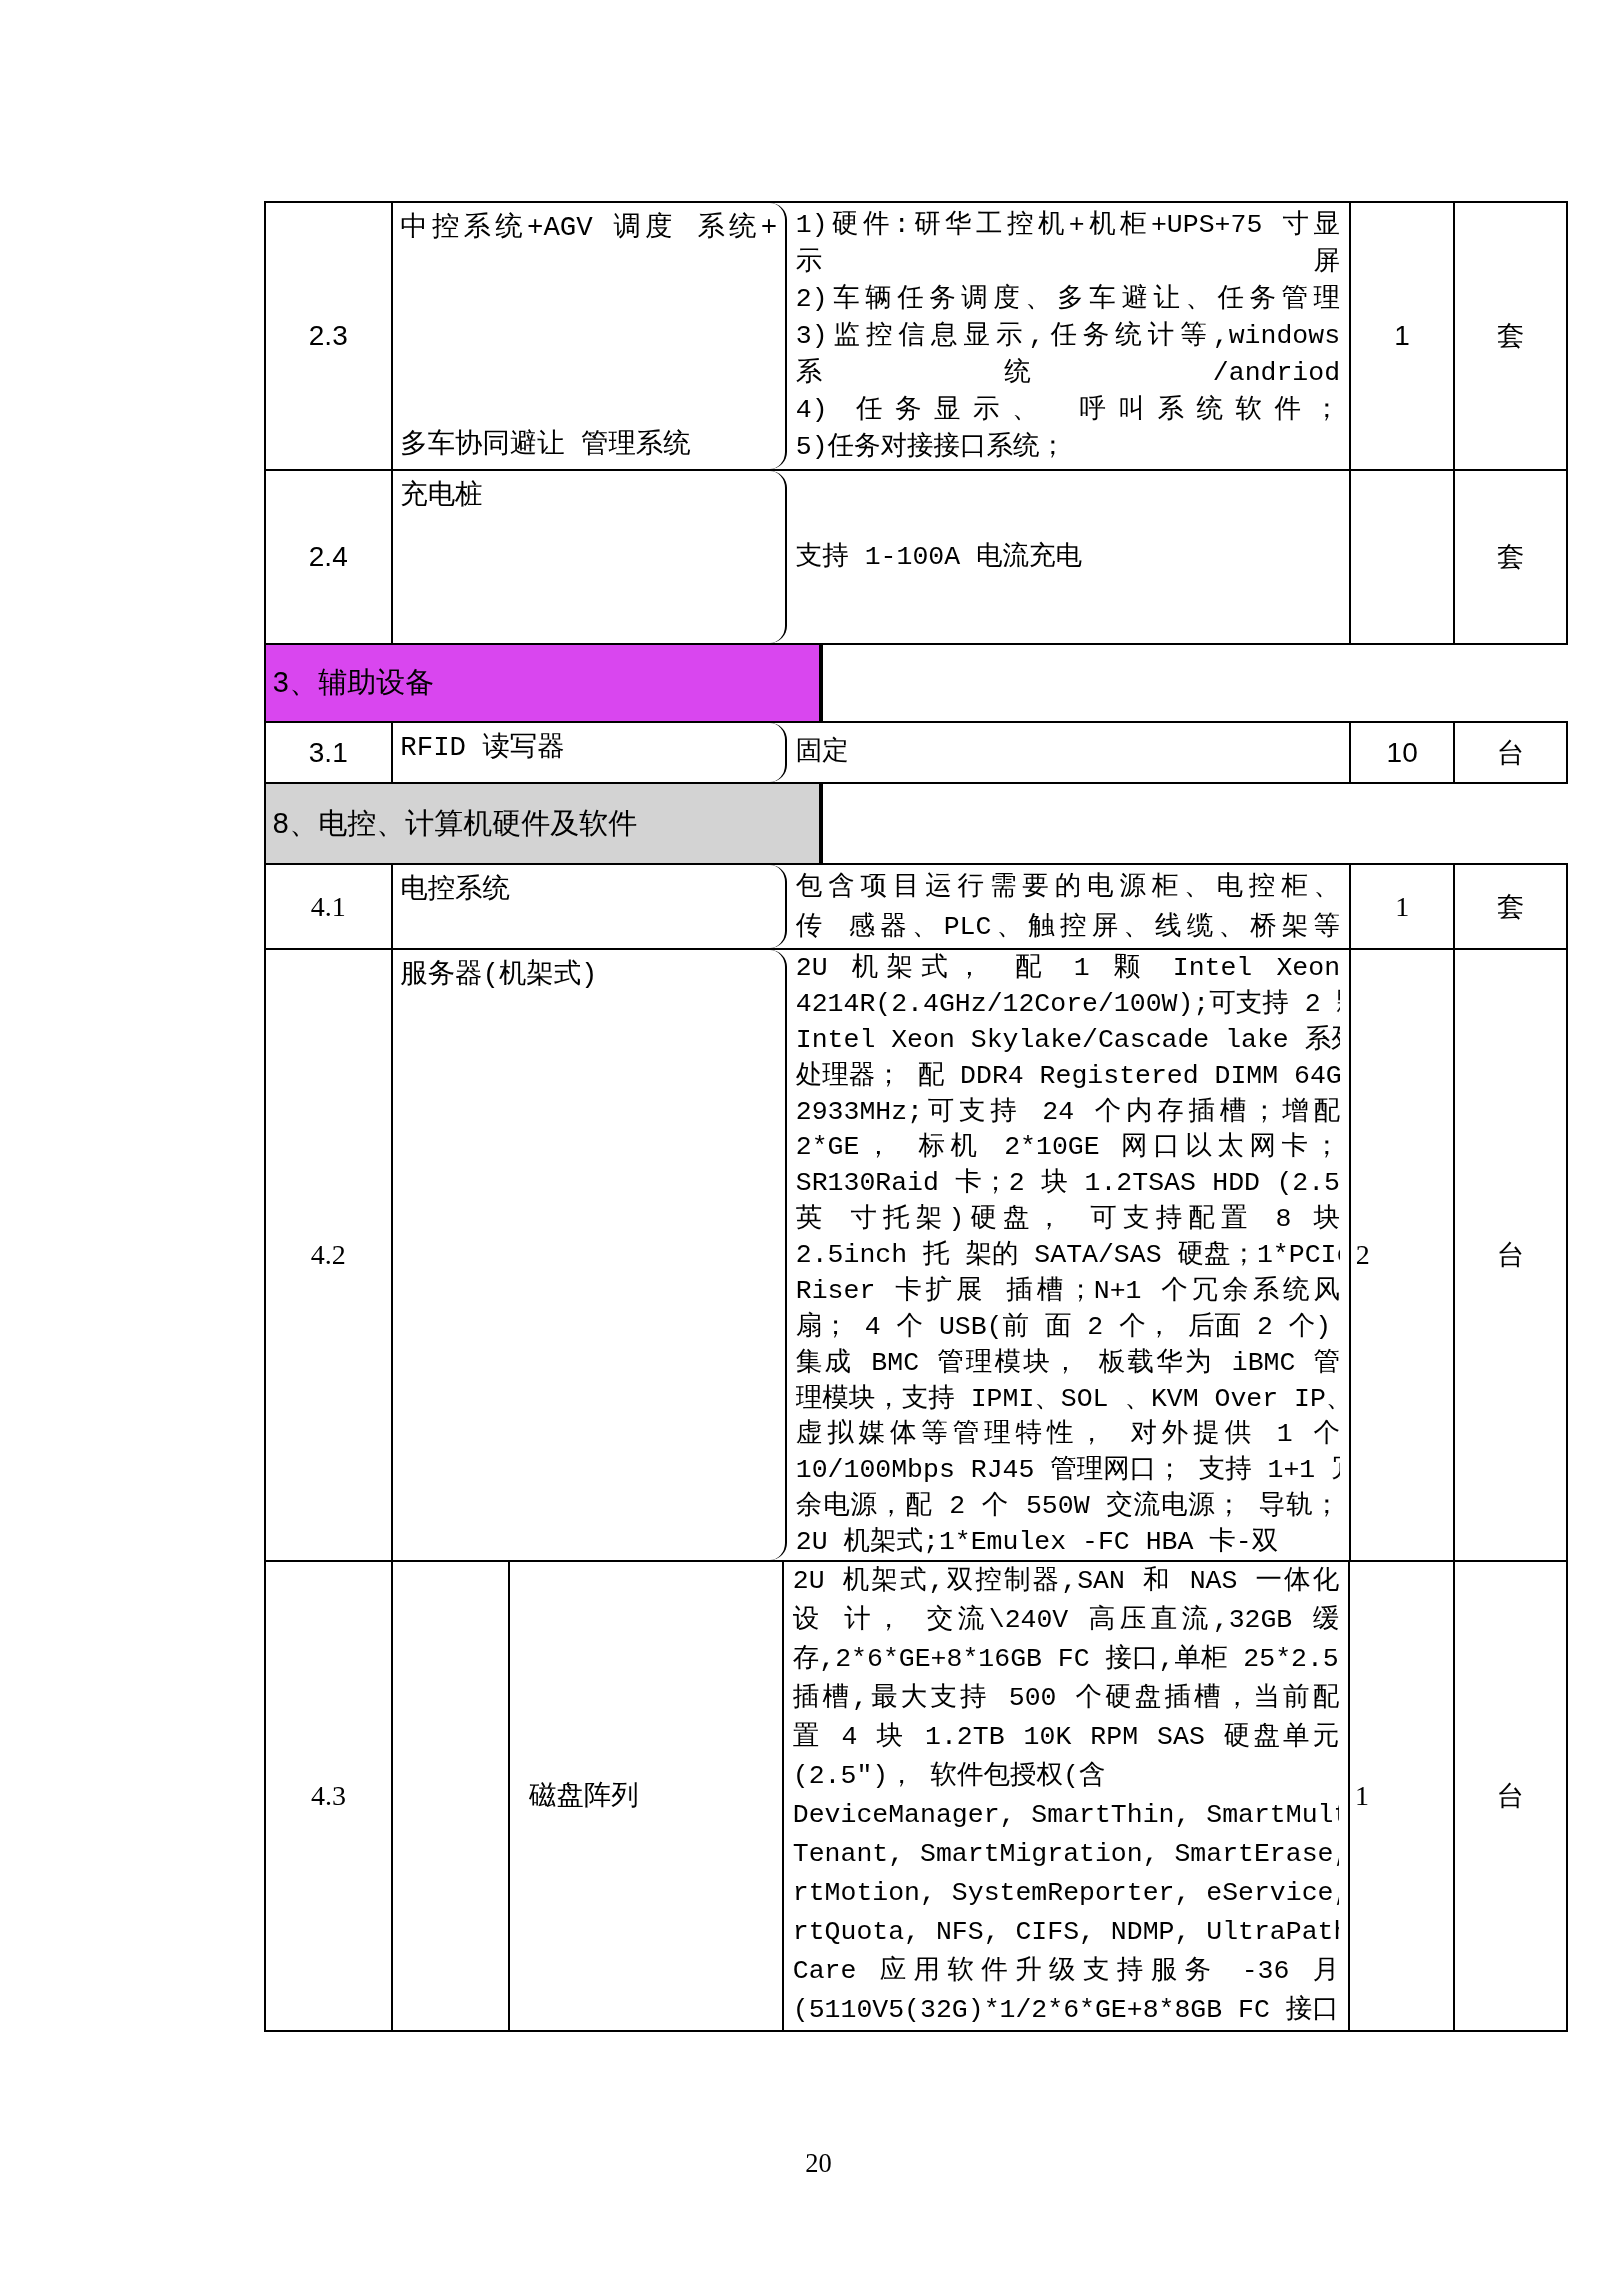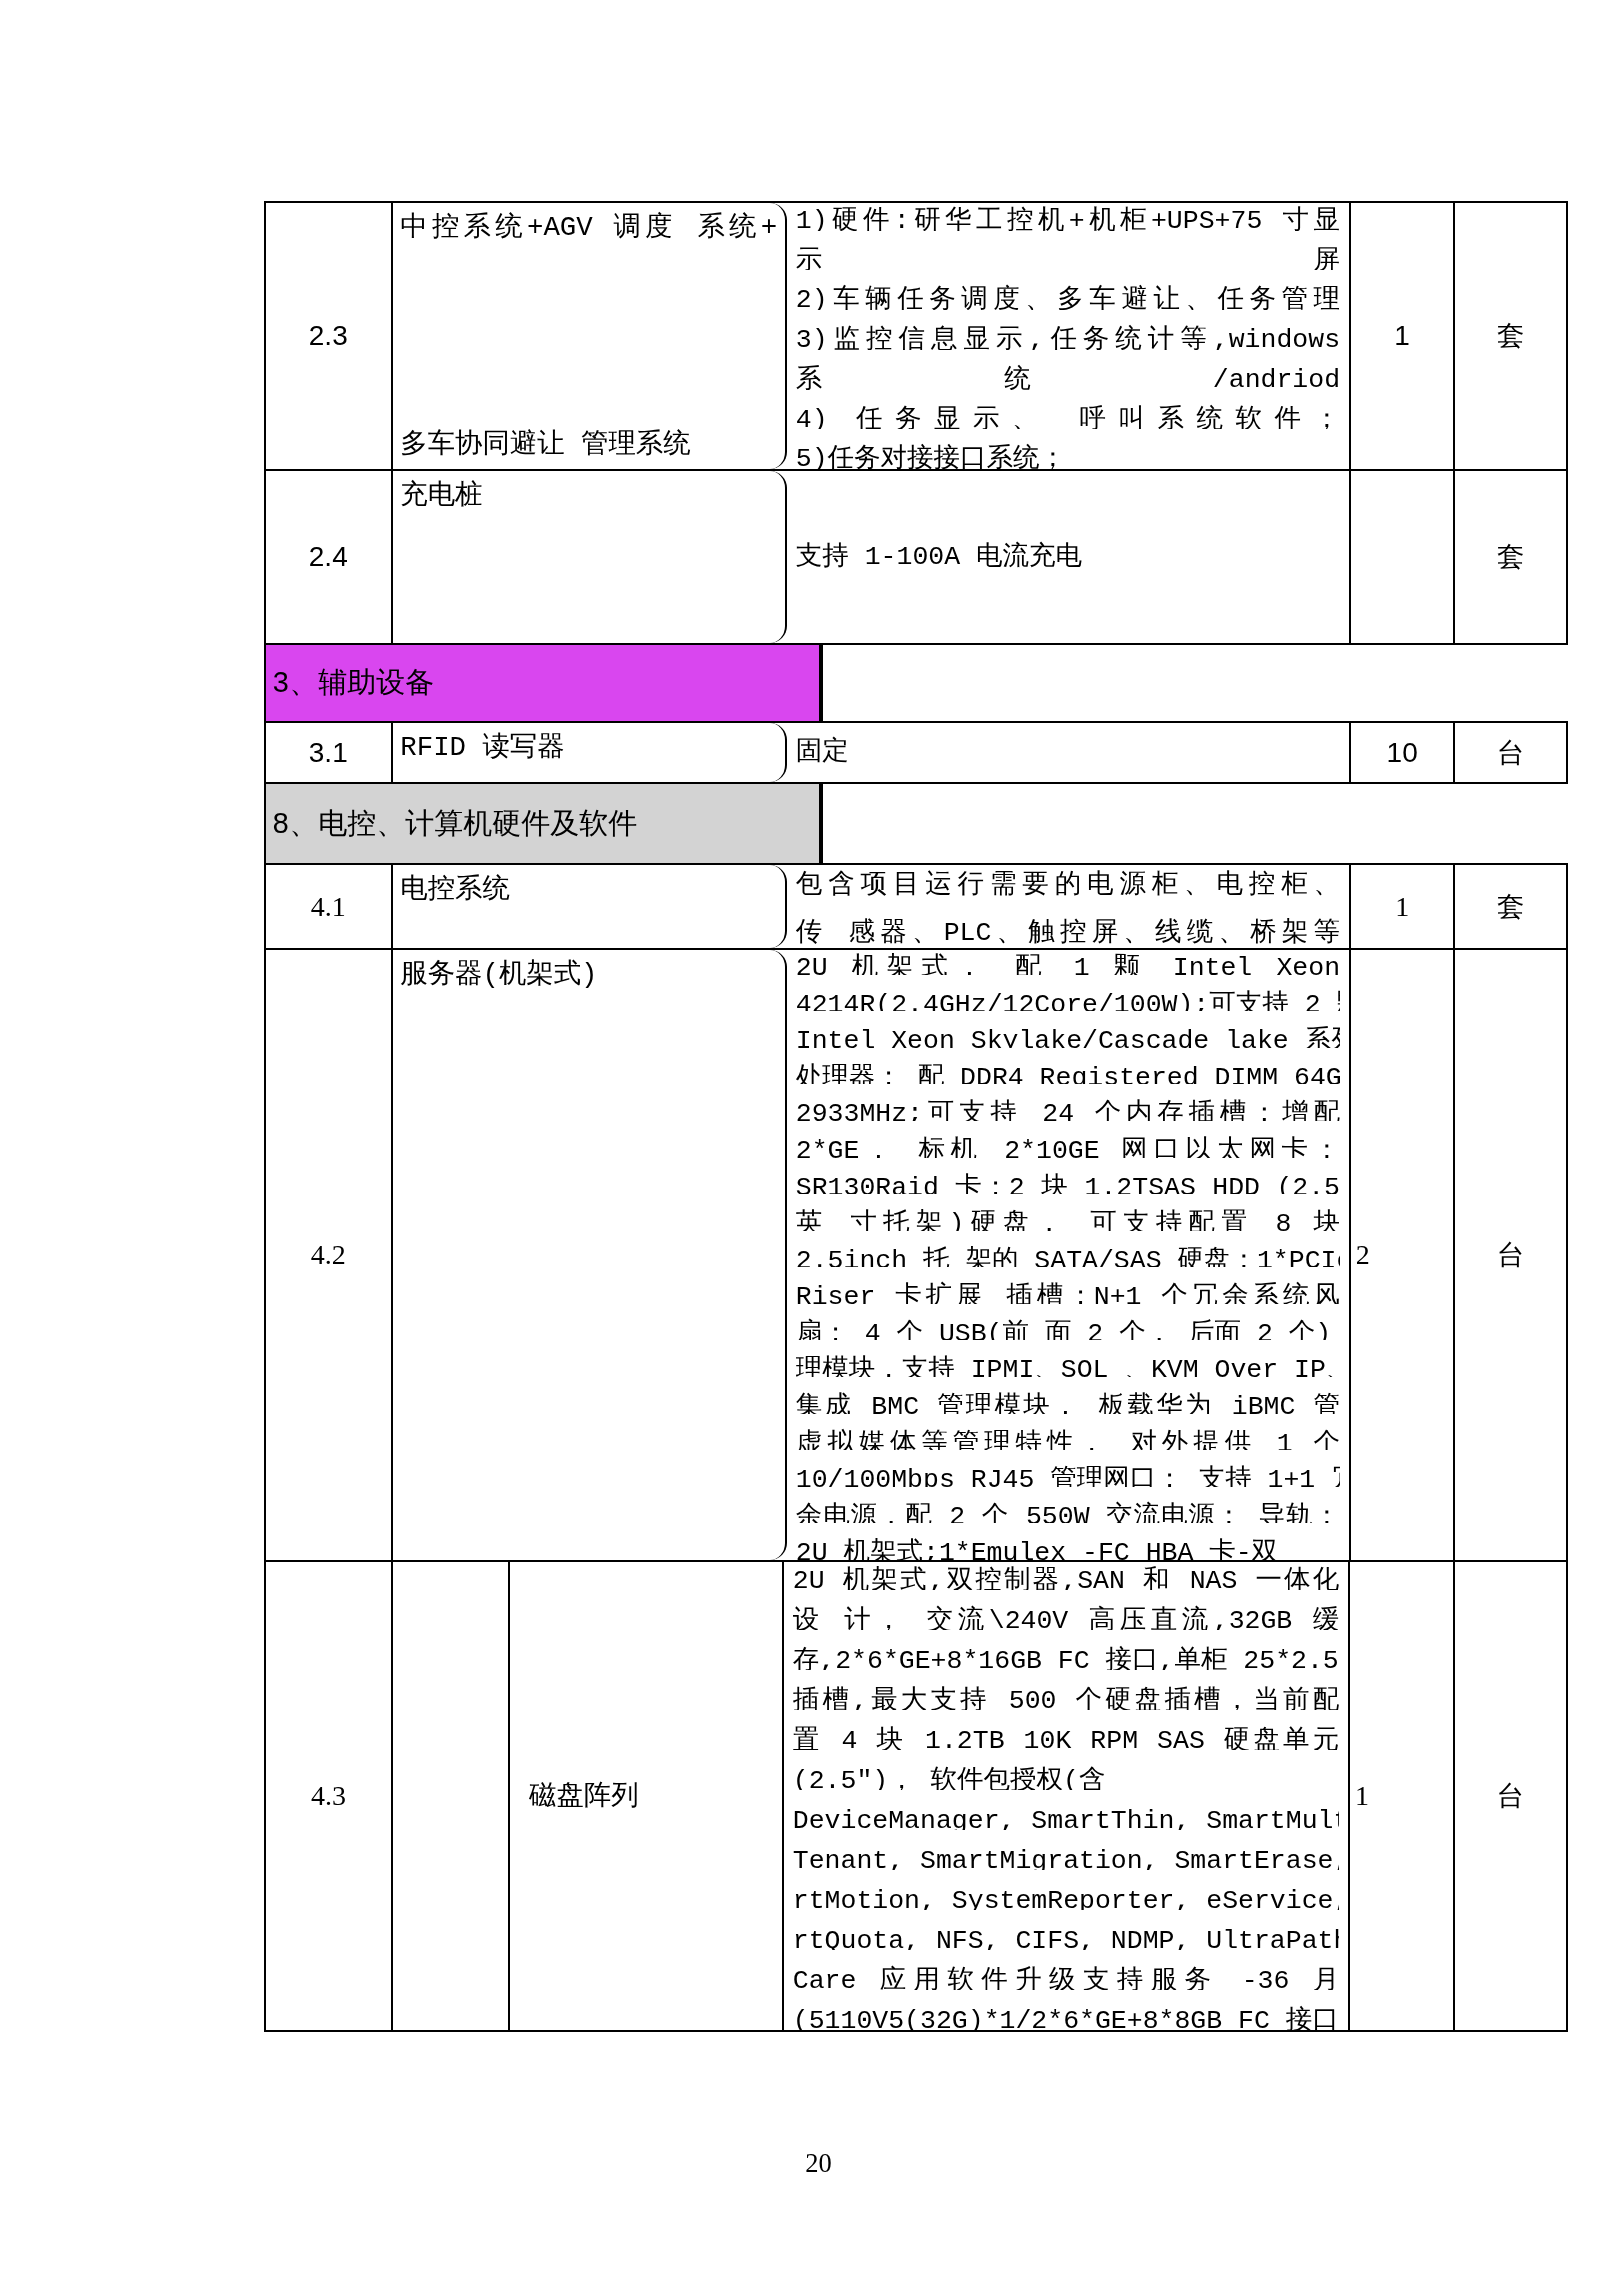--- a/index.html
+++ b/index.html
@@ -7,21 +7,21 @@
         font-family:"Liberation Mono","DejaVu Sans Mono",monospace;color:#000;}
   .spec-table{position:absolute;left:264px;top:201px;width:1302px;
               border-left:2.9px solid #000;border-bottom:2.9px solid #000;}
   .trow{display:flex;align-items:stretch;border-top:2px solid #000;box-sizing:border-box;}
   .cell{box-sizing:border-box;border-right:2px solid #000;overflow:hidden;}
   .cell.last{border-right:2.9px solid #000;}
   .c1{width:127px;display:flex;align-items:center;justify-content:center;}
   .c2{width:396px;display:flex;flex-direction:column;justify-content:space-between;padding:0 7.8px;border-radius:17px;}
   .c2a{width:117px;}
   .c2b{width:274px;display:flex;flex-direction:column;justify-content:center;padding:0 19px;}
-  .c3{width:566px;display:flex;flex-direction:column;justify-content:center;padding:0 8.8px;gap:12px;}
+  .c3{width:566px;display:flex;flex-direction:column;justify-content:center;padding:0 8.8px;}
   .c4{width:105px;display:flex;align-items:center;justify-content:center;}
   .c4.qleft{justify-content:flex-start;padding-left:4.9px;}
   .c5{width:113px;display:flex;align-items:center;justify-content:center;}
   
   .r23{height:268px;} .r24{height:174px;} .band{height:78px;} .r31{height:61px;}
   .band4{height:81px;} .r41{height:85px;} .r42{height:612px;} .r43{height:470px;}
   
   .num-sans{font-family:Liberation Sans, sans-serif;font-size:28px;}
   .num-serif{font-family:"Liberation Serif","DejaVu Serif",serif;font-size:28px;}
   .unit{font-size:27.4px;}
@@ -122,22 +122,22 @@
           <div class="ln j">4214R(2.4GHz/12Core/100W);可支持 2 颗</div>
           <div class="ln j">Intel Xeon Skylake/Cascade lake 系列</div>
           <div class="ln j">处理器； 配 DDR4 Registered DIMM 64GB</div>
           <div class="ln j">2933MHz;可支持 24 个内存插槽；增配</div>
           <div class="ln j">2*GE， 标机 2*10GE 网口以太网卡；</div>
           <div class="ln j">SR130Raid 卡；2 块 1.2TSAS HDD (2.5</div>
           <div class="ln j">英 寸托架)硬盘， 可支持配置 8 块</div>
           <div class="ln j">2.5inch 托 架的 SATA/SAS 硬盘；1*PCIe</div>
           <div class="ln j">Riser 卡扩展 插槽；N+1 个冗余系统风</div>
           <div class="ln j">扇； 4 个 USB(前 面 2 个， 后面 2 个)；</div>
+          <div class="ln j">集成 BMC 管理模块， 板载华为 iBMC 管</div>
           <div class="ln j">理模块，支持 IPMI、SOL 、KVM Over IP、</div>
-          <div class="ln j">集成 BMC 管理模块， 板载华为 iBMC 管</div>
           <div class="ln j">虚拟媒体等管理特性， 对外提供 1 个</div>
           <div class="ln j">10/100Mbps RJ45 管理网口； 支持 1+1 冗</div>
           <div class="ln j">余电源，配 2 个 550W 交流电源； 导轨；</div>
           <div class="ln">2U 机架式;1*Emulex -FC HBA 卡-双</div>
         </div>
       <div class="cell c4 num-serif qleft">2</div>
       <div class="cell c5 unit last">台</div>
     </div>
 
     <div class="trow r43">

